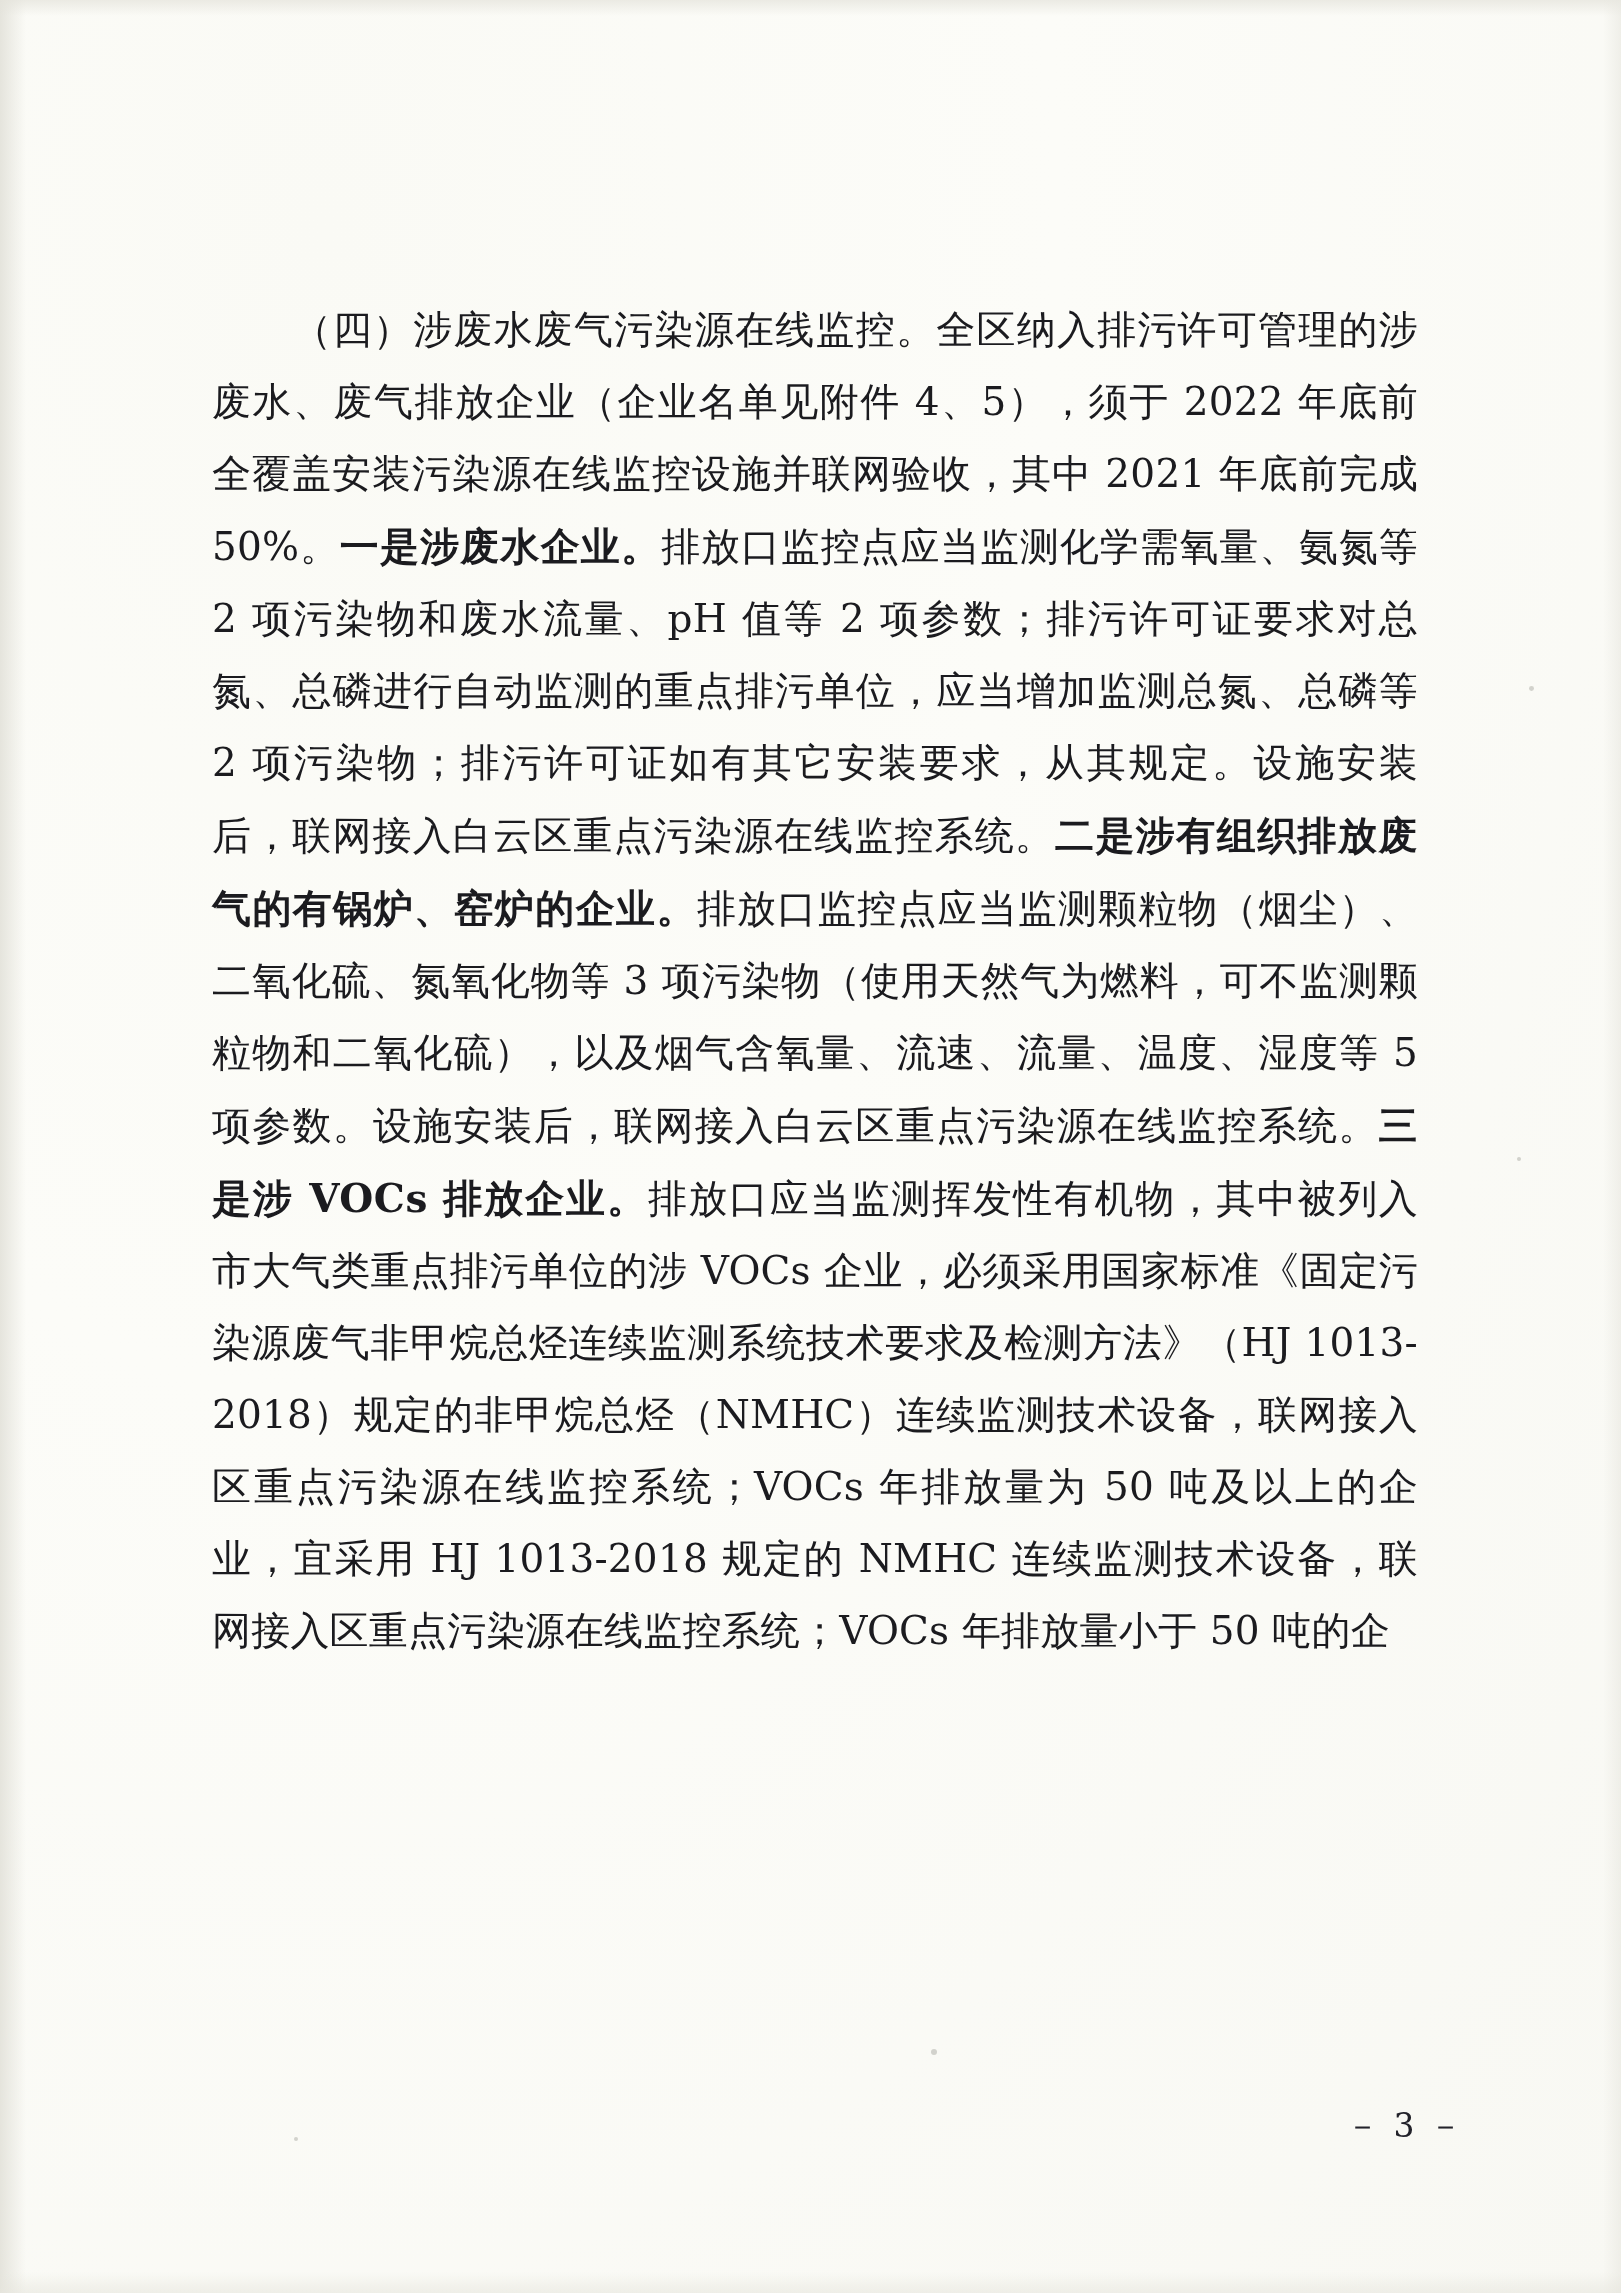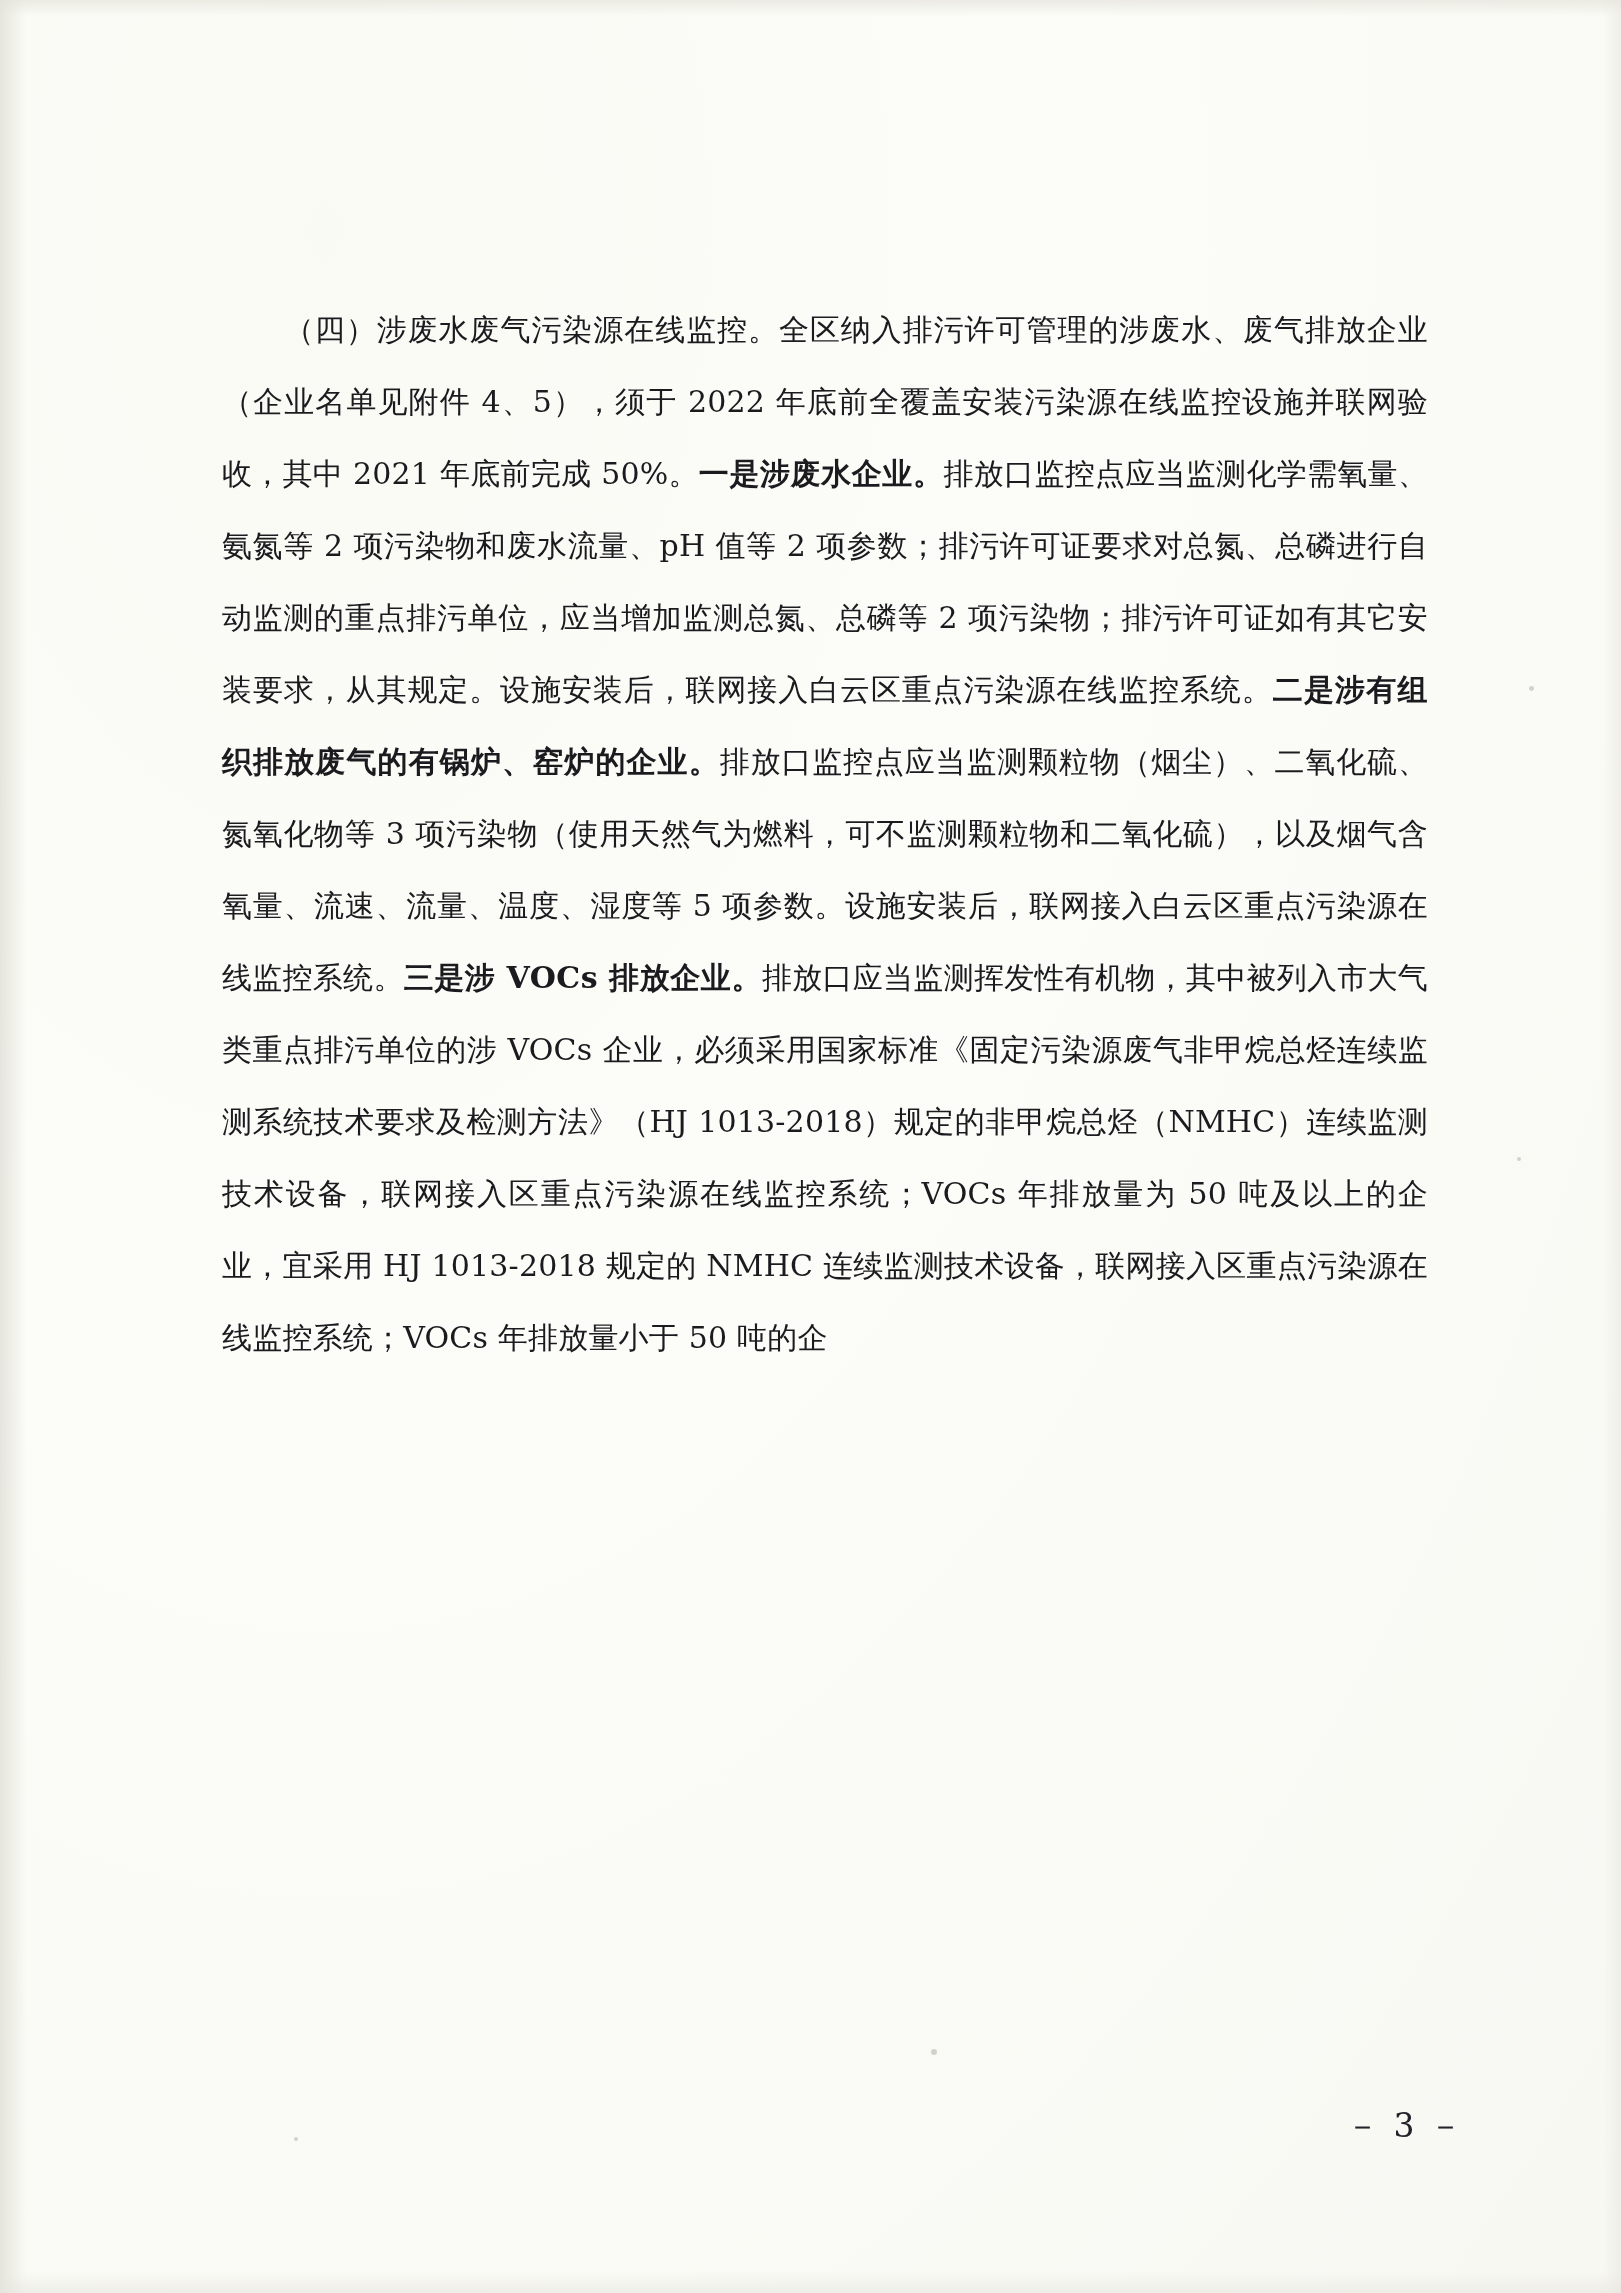--- a/index.html
+++ b/index.html
@@ -46,24 +46,24 @@
   .scan-edge-bottom {
     position: absolute;
     left: 0; right: 0; bottom: 0;
     height: 21.6px;
     background: linear-gradient(to top, rgba(230,229,221,0.6), rgba(255,255,255,0));
     pointer-events: none;
   }
 
   .body-text {
     position: absolute;
-    left: 222px;
+    left: 212px;
     top: 294px;
     width: 1206px;
-    font-size: 30px;
+    font-size: 39px;
     line-height: 72px;
     color: #1b1b1f;
     text-align: justify;
     text-justify: inter-ideograph;
     letter-spacing: 0.2px;
   }
   .body-text p {
     margin: 0;
     text-indent: 0;
   }

